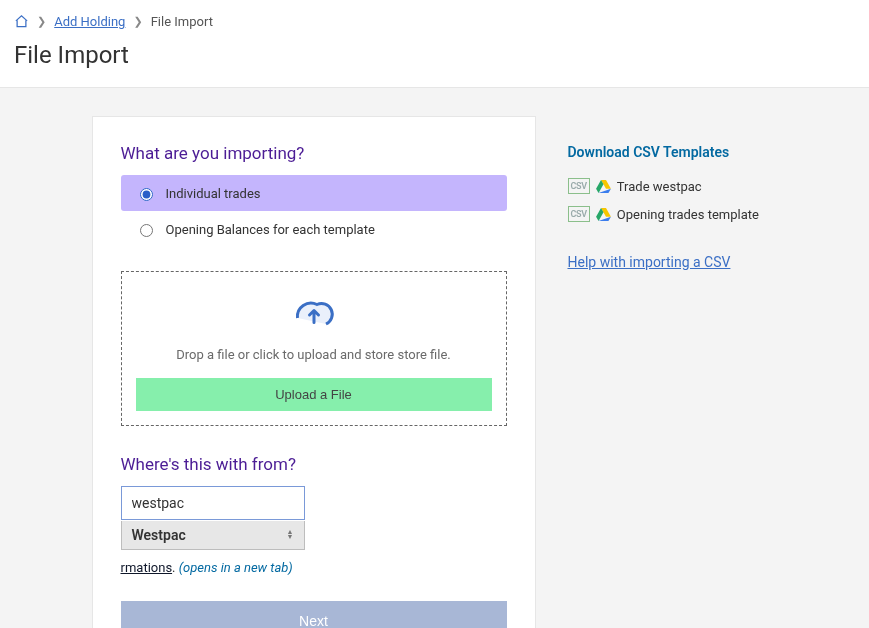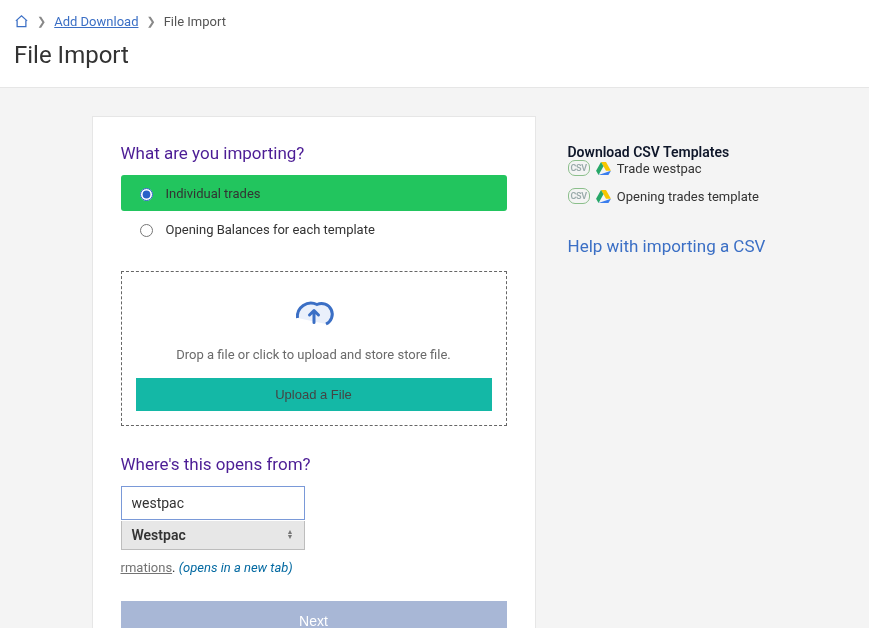--- a/index.html
+++ b/index.html
@@ -61,42 +61,42 @@
   .radio-row {
     display: flex;
     align-items: center;
     gap: 10px;
     padding: 10px 14px;
     border-radius: 3px;
     font-size: 13px;
     cursor: pointer;
   }
   .radio-row.selected {
-    background: #22c55e;
+    background: #c4b5fd;
   }
   .radio-row input[type=radio] {
     accent-color: #2a60c8;
     cursor: pointer;
   }
   .dropzone {
     margin-top: 24px;
     border: 1px dashed #666;
     padding: 20px 14px 14px;
     text-align: center;
   }
   .cloud-icon svg { width: 48px; height: 40px; }
   .drop-text {
     color: #6a6a6a;
     font-size: 13px;
     margin: 12px 0 16px;
   }
   .upload-btn {
     display: block;
     width: 100%;
-    background: #14b8a6;
+    background: #86efac;
     color: #444;
     border: none;
     padding: 9px 0;
     font-size: 13px;
     cursor: pointer;
   }
   .where-section {
     margin-top: 28px;
     position: relative;
   }
@@ -139,21 +139,21 @@
     font-size: 7px;
     line-height: 5px;
     color: #777;
   }
   .hint-row {
     margin-top: 18px;
     font-size: 13px;
     color: #333;
   }
   .hint-row a {
-    color: #737373;
+    color: #0f172a;
     text-decoration: underline;
     cursor: pointer;
   }
   .hint-row .paren {
     font-style: italic;
     color: #0369a1;
   }
   .next-btn {
     margin-top: 26px;
     display: block;
@@ -164,63 +164,65 @@
     padding: 12px 0;
     font-size: 14px;
     cursor: pointer;
   }
   .sidebar {
     width: 210px;
     padding-top: 28px;
   }
   .sidebar-title {
     font-weight: 600;
-    color: #0f172a;
-    font-size: 14px;
+    color: #0369a1;
+    font-size: 14px;
+    margin-bottom: 18px;
   }
   .tmpl-link {
     display: flex;
     align-items: center;
     gap: 6px;
     margin-bottom: 12px;
     font-size: 13px;
     color: #333;
     cursor: pointer;
   }
   .csv-badge {
     border: 1px solid #8bbf8b;
-    border-radius: 7px;
+    border-radius: 0;
     font-size: 9px;
     font-weight: 600;
     color: #9aa;
     padding: 2px 2px;
     letter-spacing: -0.3px;
   }
   .gdrive-icon svg { width: 15px; height: 13px; display: block; }
   .help-link {
     display: inline-block;
     margin-top: 20px;
     color: #3b6fc5;
-    font-size: 17px;
+    text-decoration: underline;
+    font-size: 14px;
     cursor: pointer;
   }
 </style>
 </head>
 <body>
 
 <div class="header">
   <div class="breadcrumb">
     <span class="home-icon">
       <svg viewBox="0 0 24 24" fill="none" stroke="#3b6fc5" stroke-width="2">
           <path d="M3 11 L12 3 L21 11"></path>
           <path d="M5 10 V20 H19 V10"></path>
         </svg>
     </span>
     <span class="chev">❯</span>
-    <a>Add Download</a>
+    <a>Add Holding</a>
     <span class="chev">❯</span>
     <span>File Import</span>
   </div>
   <h1 class="page-title">File Import</h1>
 </div>
 
 <div class="content-wrap">
   <div class="layout">
     <div class="card">
 
@@ -240,21 +242,21 @@
           <svg viewBox="0 0 64 48" fill="none">
             <path d="M48 40 A14 14 0 1 0 36 14 A18 18 0 0 0 10 32" stroke="#3b6fc5" stroke-width="4" fill="#eaf0fb"></path>
             <path d="M32 38 V22 M32 22 L26 28 M32 22 L38 28" stroke="#3b6fc5" stroke-width="4" stroke-linecap="round" stroke-linejoin="round"></path>
           </svg>
         </span>
         <div class="drop-text">Drop a file or click to upload and store store file.</div>
         <button class="upload-btn">Upload a File</button>
       </div>
 
       <div class="where-section">
-        <div class="section-label">Where's this opens from?</div>
+        <div class="section-label">Where's this with from?</div>
         <div class="combo-wrap">
           <input class="combo-input" type="text" value="westpac" style="">
           <div class="combo-dropdown">
             <div class="combo-option">
               <span>Westpac</span>
               <span class="spinner-icon">
                   <span>▲</span>
                   <span>▼</span>
                 </span>
             </div>

